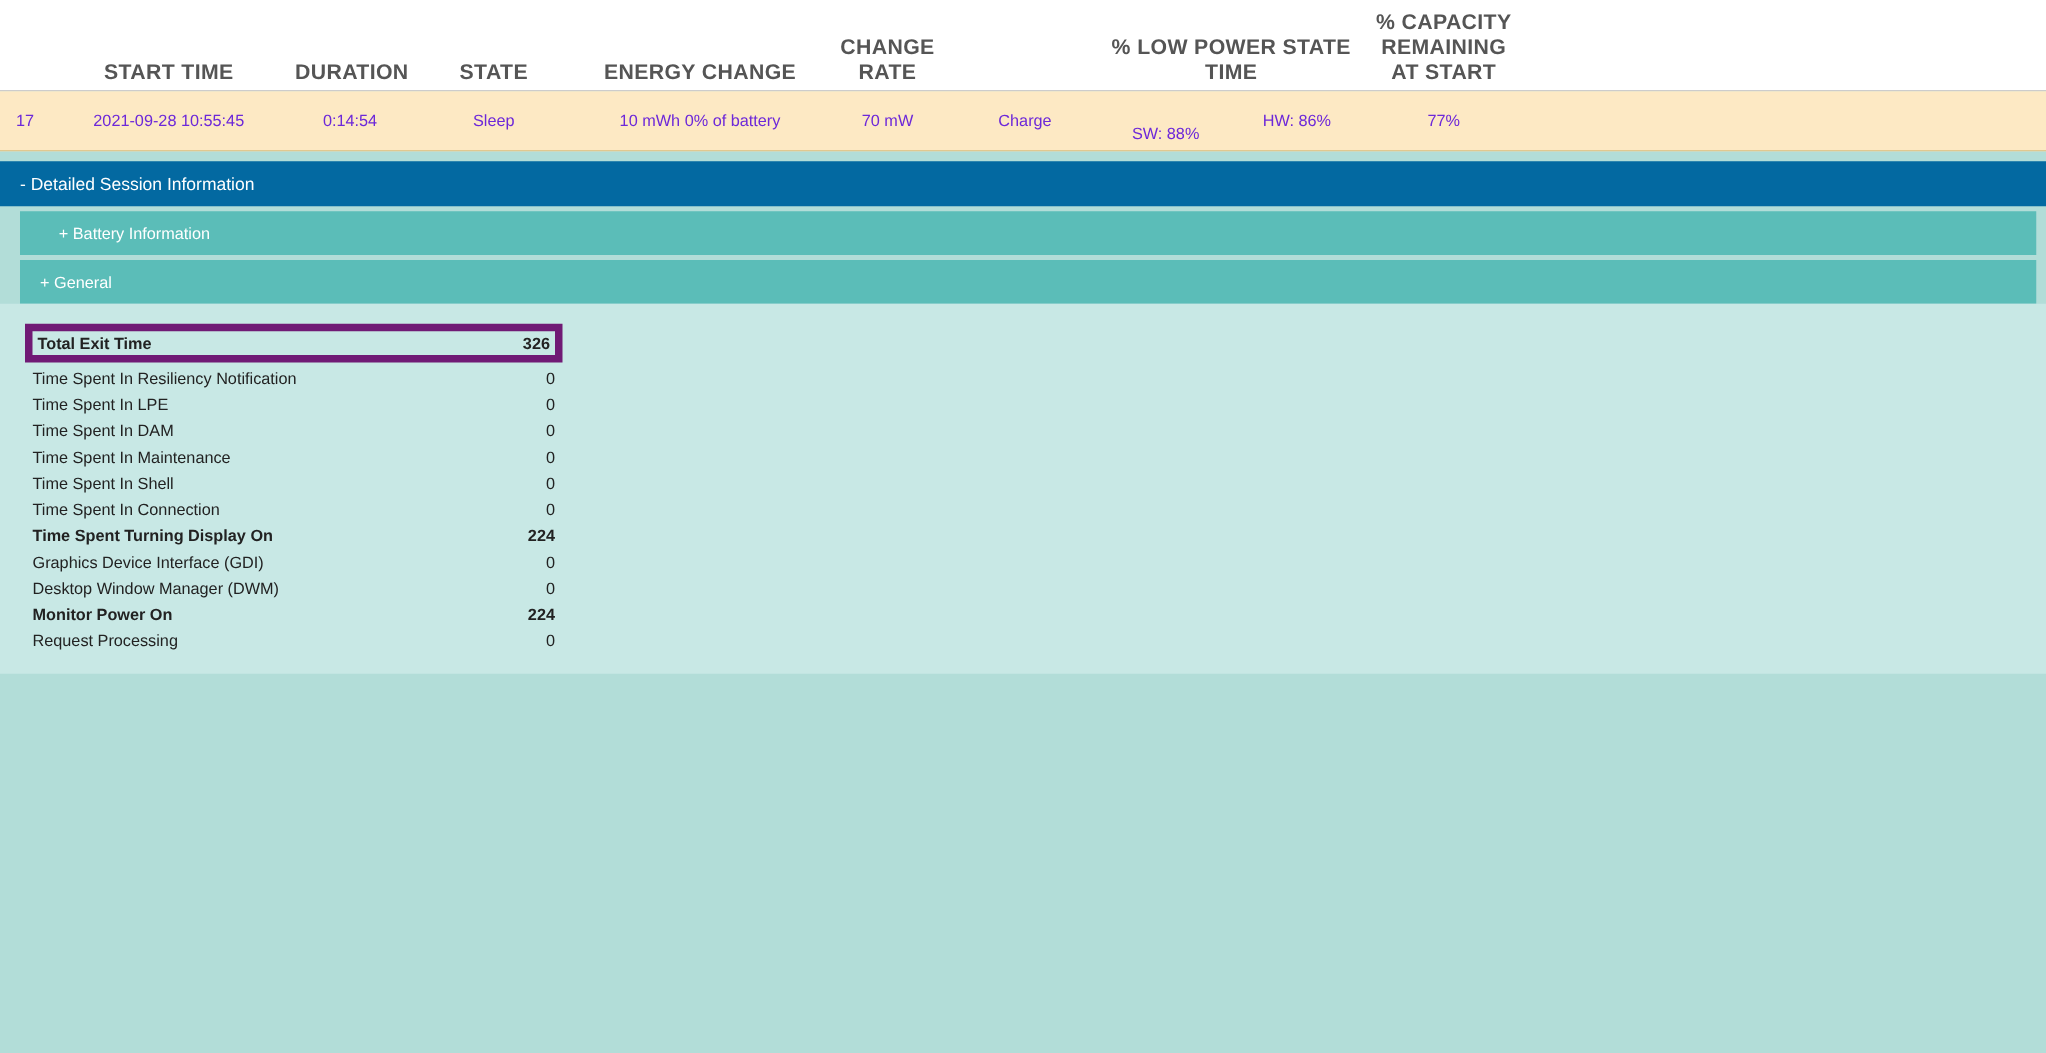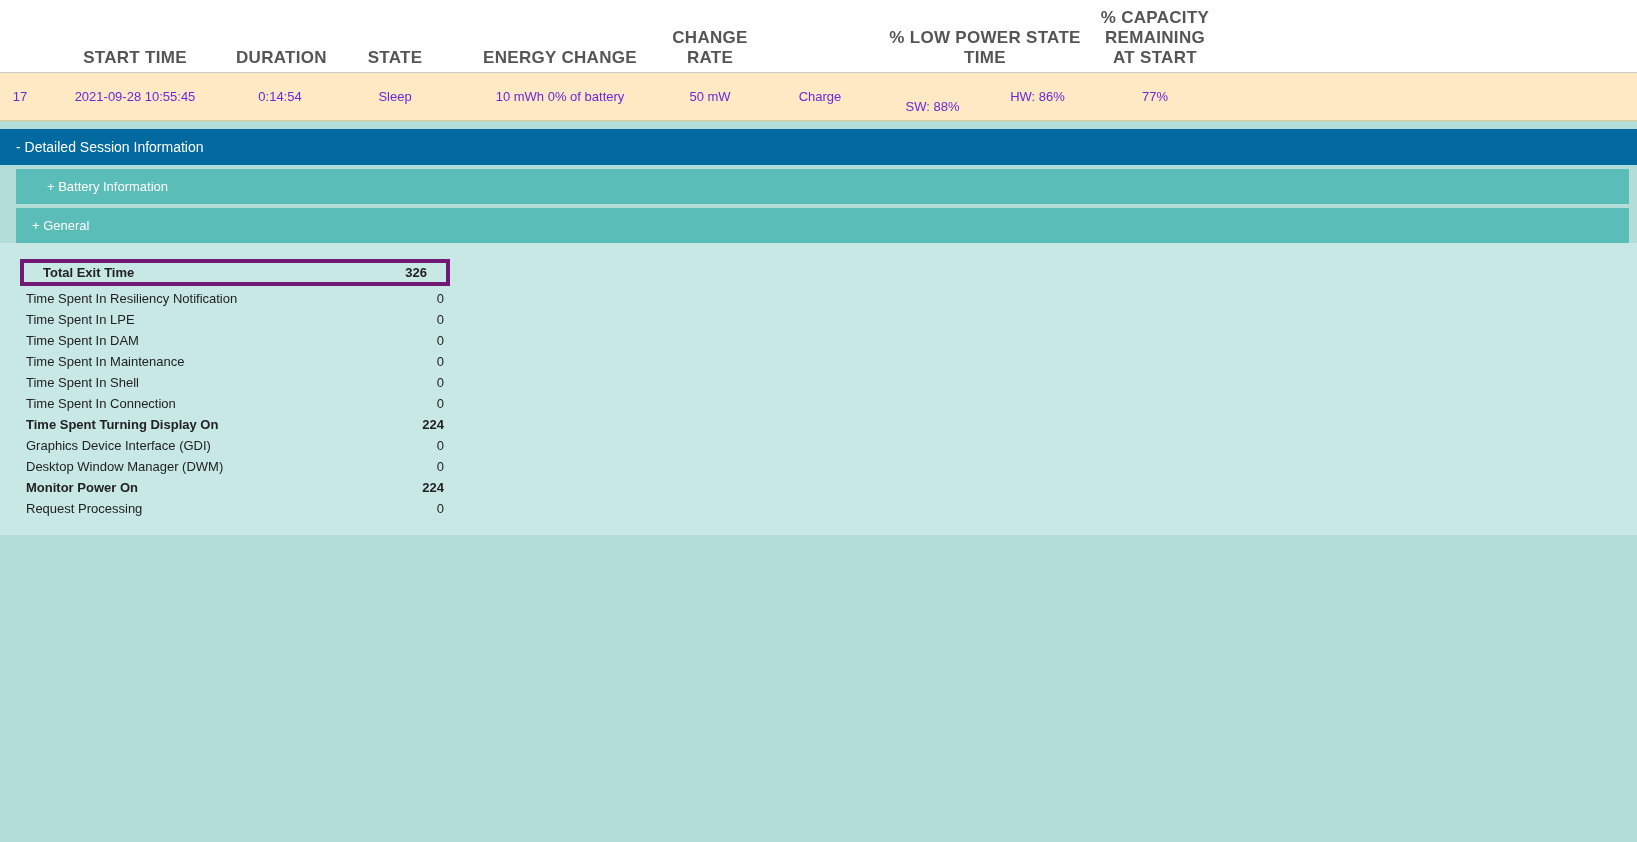--- a/index.html
+++ b/index.html
@@ -90,22 +90,22 @@
 
     .detail-row {
       display: flex;
       justify-content: space-between;
       padding: 3px 6px;
       font-size: 13px;
       color: #222;
     }
 
     .detail-row.highlighted {
-      border: 4px solid #701a75;
-      padding: 2px 19px;
+      border: 6px solid #701a75;
+      padding: 2px 4px;
       margin-bottom: 2px;
       font-weight: 600;
     }
 
     .detail-row .label {
       flex: 1;
       text-align: left;
     }
 
     .detail-row .value {
@@ -134,21 +134,21 @@
     <div class="header-cell col-lps">% LOW POWER STATE TIME</div>
     <div class="header-cell col-capacity">% CAPACITY REMAINING AT START</div>
   </div>
 
   <div class="data-row">
     <div class="data-cell col-num">17</div>
     <div class="data-cell col-start">2021-09-28  10:55:45</div>
     <div class="data-cell col-duration">0:14:54</div>
     <div class="data-cell col-state">Sleep</div>
     <div class="data-cell col-energy">10 mWh 0% of battery</div>
-    <div class="data-cell col-rate">50 mW</div>
+    <div class="data-cell col-rate">70 mW</div>
     <div class="data-cell col-charge">Charge</div>
     <div class="data-cell" style="width:105px;margin-top:20px;">SW: 88%</div>
     <div class="data-cell" style="width:105px;">HW: 86%</div>
     <div class="data-cell col-capacity">77%</div>
   </div>
 
   <div class="section-header">
     <span>- Detailed Session Information</span>
   </div>
 

